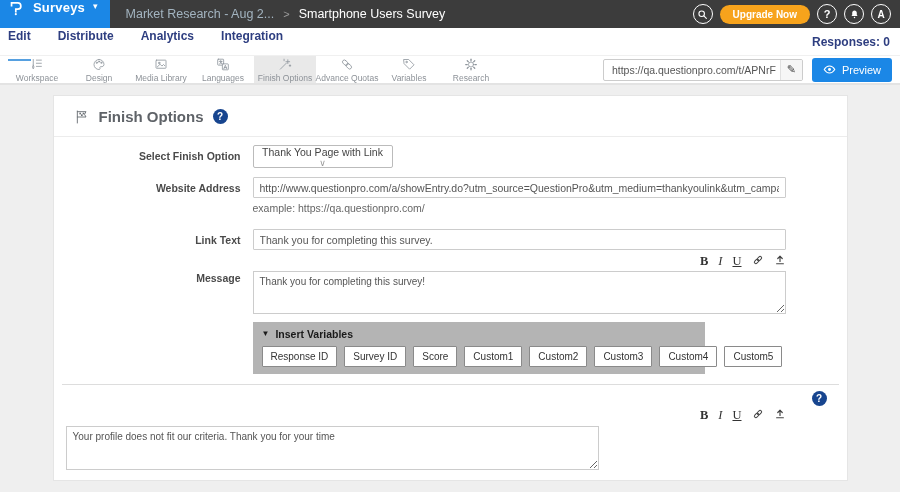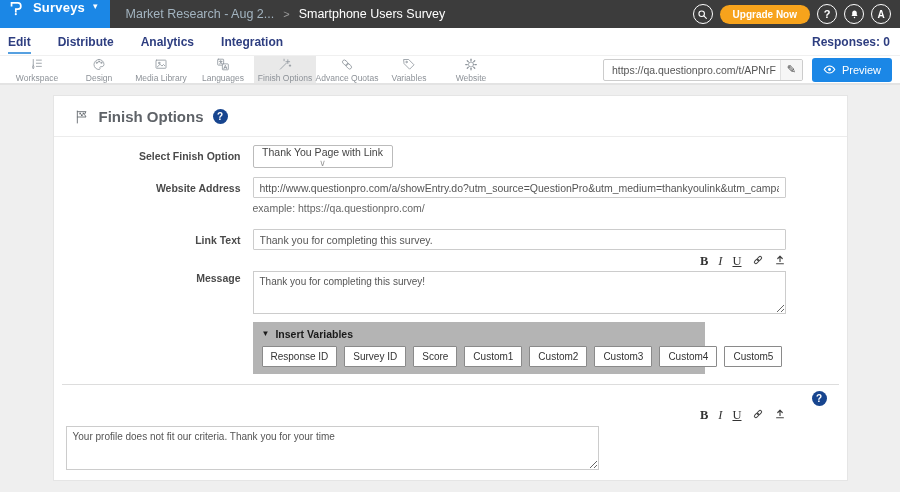--- a/index.html
+++ b/index.html
@@ -15,21 +15,21 @@
   .breadcrumb { display: flex; align-items: center; margin-left: 16px; font-size: 12.5px; gap: 9px; }
   .crumb-parent { color: #a3b4c0; cursor: pointer; }
   .crumb-sep { color: #9a9a9a; font-size: 11px; }
   .crumb-current { color: #ffffff; }
   .topbar-right { margin-left: auto; display: flex; align-items: center; gap: 7px; padding-right: 9px; }
   .circle-btn { width: 20px; height: 20px; border: 1.5px solid #fff; border-radius: 50%; display: flex; align-items: center; justify-content: center; cursor: pointer; font-size: 11px; font-weight: bold; color: #fff; background: transparent; }
   .upgrade-btn { background: #f7a31c; color: #fff; border: none; border-radius: 10px; height: 19px; padding: 0 13px; font-size: 10px; font-weight: bold; cursor: pointer; font-family: "Liberation Sans", sans-serif; }
 
   
   .navtabs { height: 27px; background: #fff; display: flex; align-items: center; padding: 0 10px 0 8px; }
-  .navtab { font-size: 12px; font-weight: bold; color: #2e3e80; margin-right: 27px; padding: 6px 0 3px; border-bottom: 2px solid transparent; cursor: pointer; }
+  .navtab { font-size: 12px; font-weight: bold; color: #2e3e80; margin-right: 27px; padding: 6px 0 16px; border-bottom: 2px solid transparent; cursor: pointer; }
   .navtab.active { border-bottom-color: #56a0e0; }
   .responses { margin-left: auto; font-size: 12px; font-weight: bold; color: #2e3e80; }
 
   
   .toolbar { height: 30px; background: #fff; border-top: 1px solid #f0f0f0; border-bottom: 2px solid #e3e3e3; display: flex; align-items: stretch; padding-left: 6px; }
   .tool { width: 62px; display: flex; flex-direction: column; align-items: center; justify-content: center; gap: 1px; cursor: pointer; }
   .tool.active { background: #e9e9e9; }
   .tool svg { display: block; }
   .tool-label { font-size: 8.5px; color: #8d9298; white-space: nowrap; }
   .toolbar-right { margin-left: auto; display: flex; align-items: center; gap: 9px; padding-right: 8px; }
@@ -199,21 +199,21 @@
         <line x1="12" y1="3.5" x2="12" y2="6"></line>
           <line x1="12" y1="18" x2="12" y2="20.5"></line>
         <line x1="3.5" y1="12" x2="6" y2="12"></line>
           <line x1="18" y1="12" x2="20.5" y2="12"></line>
         <line x1="6" y1="6" x2="7.8" y2="7.8"></line>
           <line x1="16.2" y1="16.2" x2="18" y2="18"></line>
         <line x1="6" y1="18" x2="7.8" y2="16.2"></line>
           <line x1="16.2" y1="7.8" x2="18" y2="6"></line>
       </g>
     </svg>
-    <span class="tool-label">Website</span>
+    <span class="tool-label">Research</span>
   </div>
   <div class="toolbar-right">
     <div class="url-box">
       <input type="text" readonly="" value="https://qa.questionpro.com/t/APNrFZgQ" style="">
       <span class="url-edit">
           <span>✎</span>
         </span>
     </div>
     <button class="preview-btn">
       <svg viewBox="0 0 16 16" width="13" height="13">

